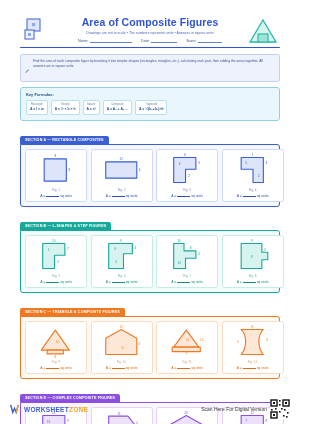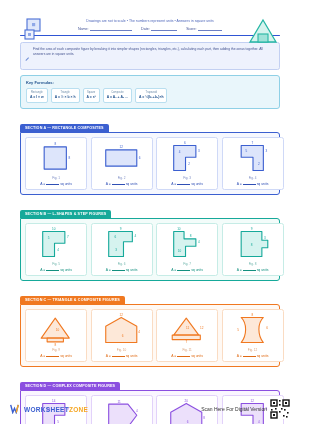--- a/index.html
+++ b/index.html
@@ -139,20 +139,21 @@
   <div class="header">
     <div class="hdr-icon-left">
       <svg viewBox="0 0 22 24" width="22" height="24">
         <rect x="3" y="1" width="13" height="12" fill="#dfe7fb" stroke="#4a6fd6" stroke-width="1.1"></rect>
         <rect x="8" y="5" width="3.2" height="3.2" fill="#8fa8e8"></rect>
         <rect x="1" y="12" width="9" height="9" fill="#eef2fd" stroke="#4a6fd6" stroke-width="1.1"></rect>
         <rect x="4" y="15" width="3" height="3" fill="#8fa8e8"></rect>
       </svg>
     </div>
 
+    <div class="title">Area of Composite Figures</div>
     <div class="subtitle">Drawings are not to scale • The numbers represent units • Answers in square units</div>
 
     <div class="nds-row">
       <span class="nds">
         <span>Name:</span>
         <span class="line w1"></span>
       </span>
       <span class="nds">
         <span>Date:</span>
         <span class="line w2"></span>

